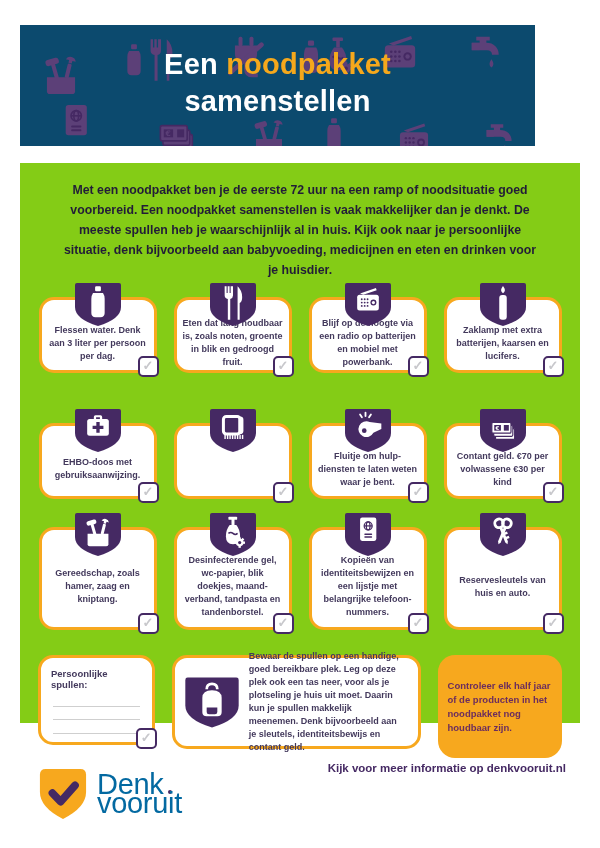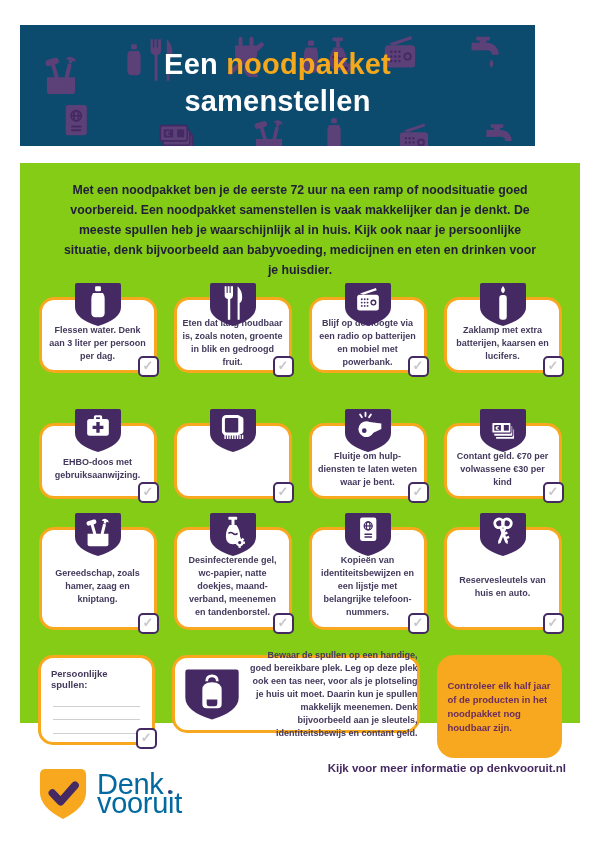--- a/index.html
+++ b/index.html
@@ -35,22 +35,22 @@
   .cut{fill:#452963;}
   .cutstroke{stroke:#452963;fill:none;}
   .checkbox{position:absolute;right:-5px;bottom:-7px;box-sizing:border-box;width:21px;height:21px;
             background:#fff;border:2.5px solid #452963;border-radius:5px;color:#C8C8CC;
             font-size:13px;line-height:16px;text-align:center;font-weight:bold;z-index:4;}
 
   
   .personal-card{width:118px;height:90px;justify-content:flex-start;padding:10px 10px 8px;text-align:left;}
   .personal-label{margin:0;font-size:9.5px;font-weight:bold;color:#43395C;}
   .blank-line{height:13px;border-bottom:1.5px solid #CFCFCF;margin:0 2px;}
-  .storage-card{width:252px;height:78px;flex-direction:row;align-items:center;gap:8px;
-                padding:8px 0 8px 8px;text-align:right;}
+  .storage-card{width:252px;height:94px;flex-direction:row;align-items:center;gap:8px;
+                padding:8px 18px 8px 8px;text-align:left;}
   .storage-badge{flex:0 0 58px;}
   .storage-badge svg{display:block;color:#fff;}
   .storage-text{margin:0;font-size:9px;font-weight:bold;color:#43395C;line-height:13px;}
   .reminder{box-sizing:border-box;width:126px;height:103px;background:#F7A81E;border-radius:17px;
             display:flex;align-items:center;justify-content:center;padding:8px 10px;text-align:left;}
   .reminder p{margin:0;font-size:9.5px;font-weight:bold;color:#6B2D5E;line-height:14px;}
 
   
   .logo{position:absolute;left:38px;top:766px;display:flex;align-items:center;gap:9px;}
   .logo-text{font-size:29px;line-height:19px;font-weight:normal;color:#0369a1;letter-spacing:-.3px;}
@@ -413,21 +413,21 @@
         <p class="card-text">Gereedschap, zoals hamer, zaag en kniptang.</p>
         <span class="checkbox">✓</span>
       </div>
       <div class="card">
         <div class="badge">
             <svg viewBox="0 0 50 47" width="50" height="47">
               <path class="shield" d="M4 2 H46 Q48 2 48 4 V26 Q48 38 25 45 Q2 38 2 26 V4 Q2 2 4 2 Z"></path>
               <use href="#i-gel" x="5" y="2" width="40" height="40"></use>
             </svg>
           </div>
-        <p class="card-text">Desinfecterende gel, wc-papier, natte doekjes, maand-verband, meenemen en tandenborstel.</p>
+        <p class="card-text">Desinfecterende gel, wc-papier, blik doekjes, maand-verband, tandpasta en tandenborstel.</p>
         <span class="checkbox">✓</span>
       </div>
       <div class="card">
         <div class="badge">
             <svg viewBox="0 0 50 47" width="50" height="47">
               <path class="shield" d="M4 2 H46 Q48 2 48 4 V26 Q48 38 25 45 Q2 38 2 26 V4 Q2 2 4 2 Z"></path>
               <use href="#i-passport" x="5" y="2" width="40" height="40"></use>
             </svg>
           </div>
         <p class="card-text">Kopieën van identiteitsbewijzen en een lijstje met belangrijke telefoon-nummers.</p>

